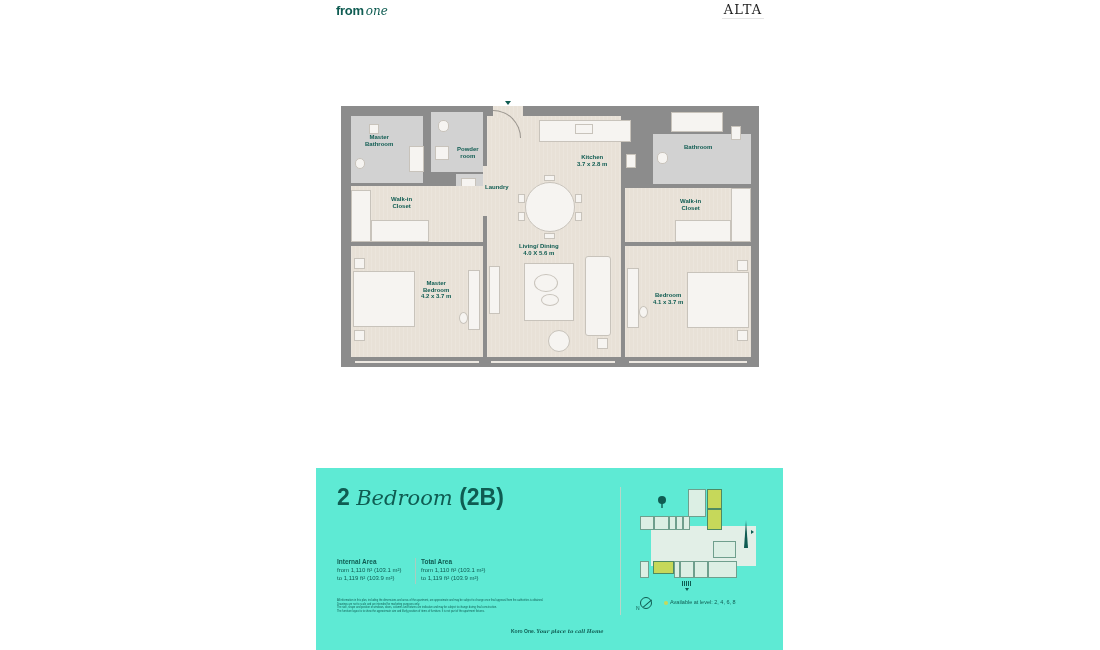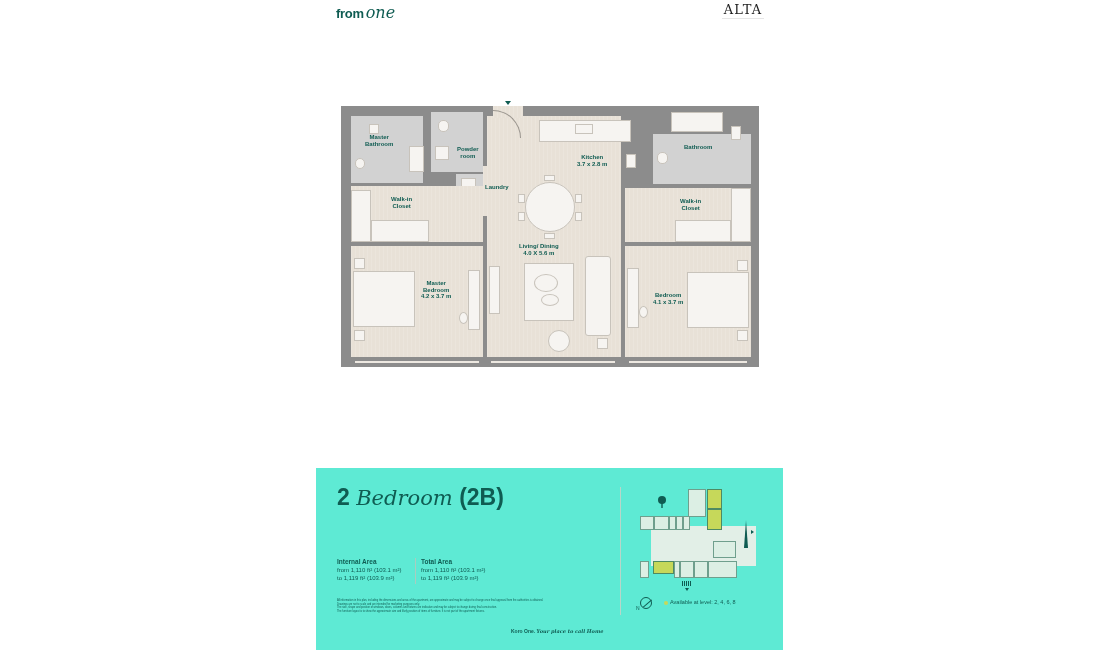--- a/index.html
+++ b/index.html
@@ -1,21 +1,21 @@
 <!DOCTYPE html>
 <html><head>
 <meta charset="utf-8">
 <style>
   * { box-sizing: border-box; margin: 0; padding: 0; }
   html, body { width: 1100px; height: 650px; background: #ffffff; overflow: hidden; }
   body { position: relative; font-family: "Liberation Sans", sans-serif; color: #0f5c52; }
 
   .brand-left { position: absolute; left: 336px; top: 3px; font-size: 13px; color: #0f5c52; white-space: nowrap; }
   .brand-left .b1 { font-weight: 900; letter-spacing: -0.3px; font-family: "Liberation Sans", sans-serif; }
-  .brand-left .b2 { font-style: italic; font-family: "DejaVu Serif", serif; font-size: 16px; margin-left: 2px; }
+  .brand-left .b2 { font-style: italic; font-family: "DejaVu Serif", serif; font-size: 12px; margin-left: 2px; }
   .brand-right { position: absolute; left: 722px; top: 2px; width: 42px; text-align: center; }
   .brand-right .t { font-family: "DejaVu Serif", serif; font-size: 13px; letter-spacing: 1px; color: #1c1c1c; }
   .brand-right .u { height: 1px; background: #e6e6e6; margin-top: 1px; }
 
   
   .plan { position: absolute; left: 341px; top: 106px; width: 418px; height: 261px; background: #8c8c8c; }
   .room { position: absolute; }
   .floor { background: #e8e1d7; background-image: repeating-linear-gradient(90deg, rgba(255,255,255,0.12) 0 1px, transparent 1px 4px); }
   .wet { background: #d2d2d2; }
   .fixture { position: absolute; background: #f6f4f1; border: 1px solid #c8c3bb; }

